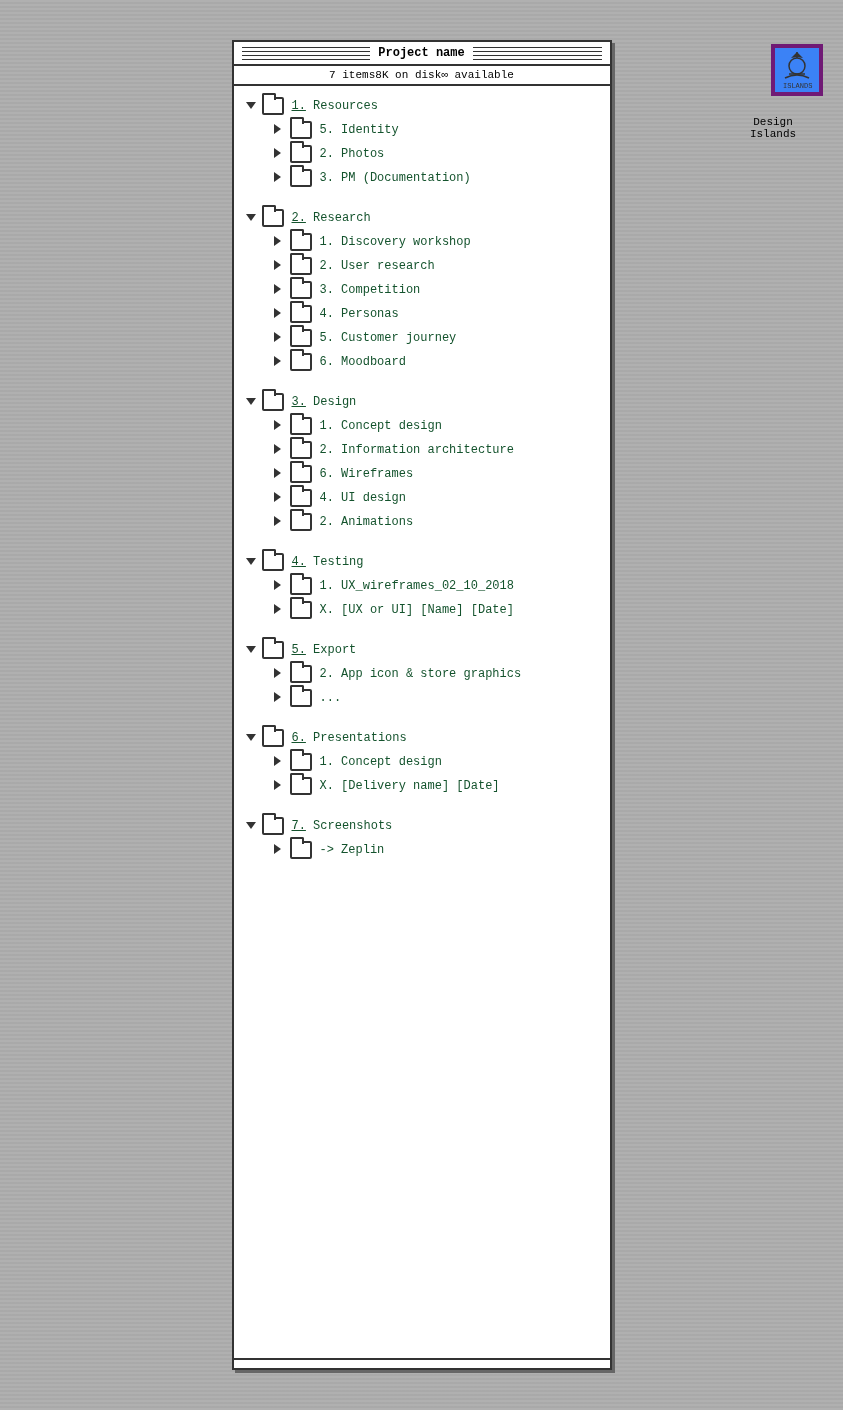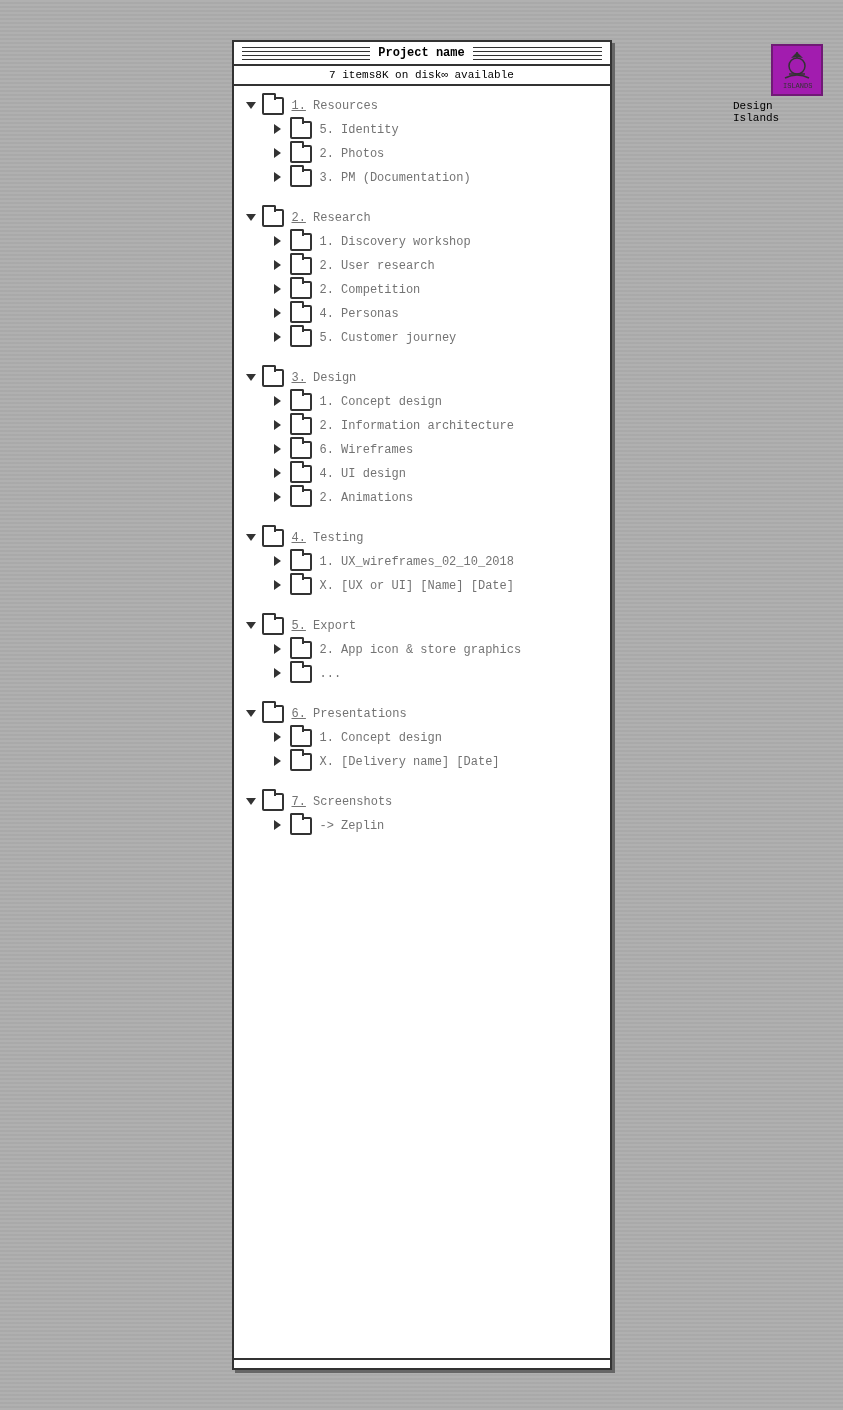--- a/index.html
+++ b/index.html
@@ -28,36 +28,36 @@
       right: 30px;
       display: flex;
       flex-direction: column;
       align-items: center;
       width: 80px;
     }
 
     .desktop-icon-img {
       width: 52px;
       height: 52px;
-      border: 2px solid #701a75;
-      background: #a21caf;
+      border: 4px solid #701a75;
+      background: #3b82f6;
       display: flex;
       align-items: center;
       justify-content: center;
       font-size: 22px;
       position: relative;
       overflow: hidden;
       margin-left: 48px;
     }
 
     .desktop-icon-label {
       font-size: 11px;
       color: #000;
-      text-align: left;
-      margin-top: 4px;
+      text-align: center;
+      margin-top: 20px;
       font-family: 'Courier New', Courier, monospace;
     }
 
     .window {
       width: 380px;
       background: #fff;
       border: 2px solid #333;
       box-shadow: 3px 3px 0 #666;
       display: flex;
       flex-direction: column;
@@ -166,21 +166,21 @@
       height: 5px;
       border: 2px solid #333;
       border-bottom: none;
       border-radius: 2px 2px 0 0;
       background: #fff;
     }
 
     .folder-label {
       font-size: 12px;
       font-family: 'Courier New', Courier, monospace;
-      color: #737373;
+      color: #14532d;
     }
 
     .folder-label u {
       text-decoration: underline;
     }
 
     .bottom-bar {
       border-top: 2px solid #333;
       height: 10px;
       background: #fff;
@@ -275,31 +275,36 @@
           <span class="folder-label">1. Discovery workshop</span>
         </div>
         <div class="folder-row child">
           <span class="triangle"><span class="triangle-right"></span></span>
           <div class="folder-icon"></div>
           <span class="folder-label">2. User research</span>
         </div>
         <div class="folder-row child">
           <span class="triangle"><span class="triangle-right"></span></span>
           <div class="folder-icon"></div>
-          <span class="folder-label">2. Competition</span>
+          <span class="folder-label">3. Competition</span>
         </div>
         <div class="folder-row child">
           <span class="triangle"><span class="triangle-right"></span></span>
           <div class="folder-icon"></div>
           <span class="folder-label">4. Personas</span>
         </div>
         <div class="folder-row child">
           <span class="triangle"><span class="triangle-right"></span></span>
           <div class="folder-icon"></div>
           <span class="folder-label">5. Customer journey</span>
+        </div>
+        <div class="folder-row child">
+          <span class="triangle"><span class="triangle-right"></span></span>
+          <div class="folder-icon"></div>
+          <span class="folder-label">6. Moodboard</span>
         </div>
       </div>
       <div class="folder-group">
         <div class="folder-row top-level">
           <span class="triangle"><span class="triangle-down"></span></span>
           <div class="folder-icon"></div>
           <span class="folder-label"><u>3.</u> Design</span>
         </div>
         <div class="folder-row child">
           <span class="triangle"><span class="triangle-right"></span></span>

